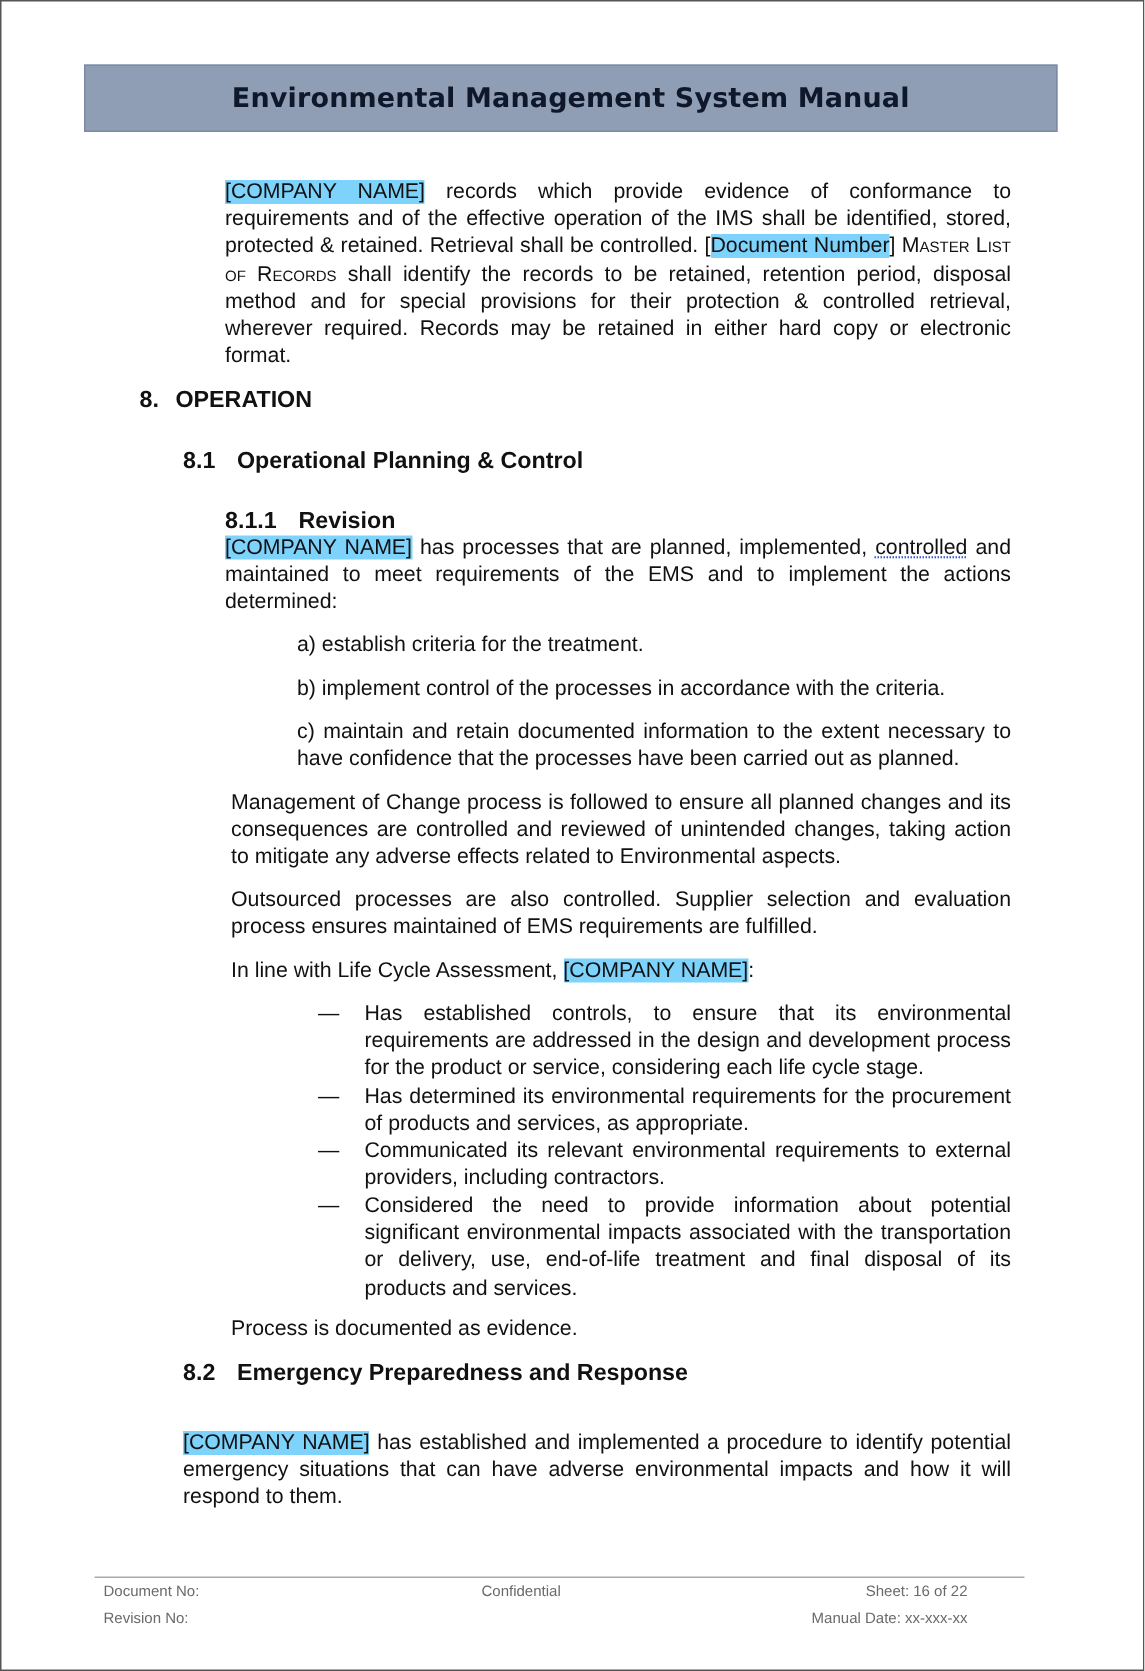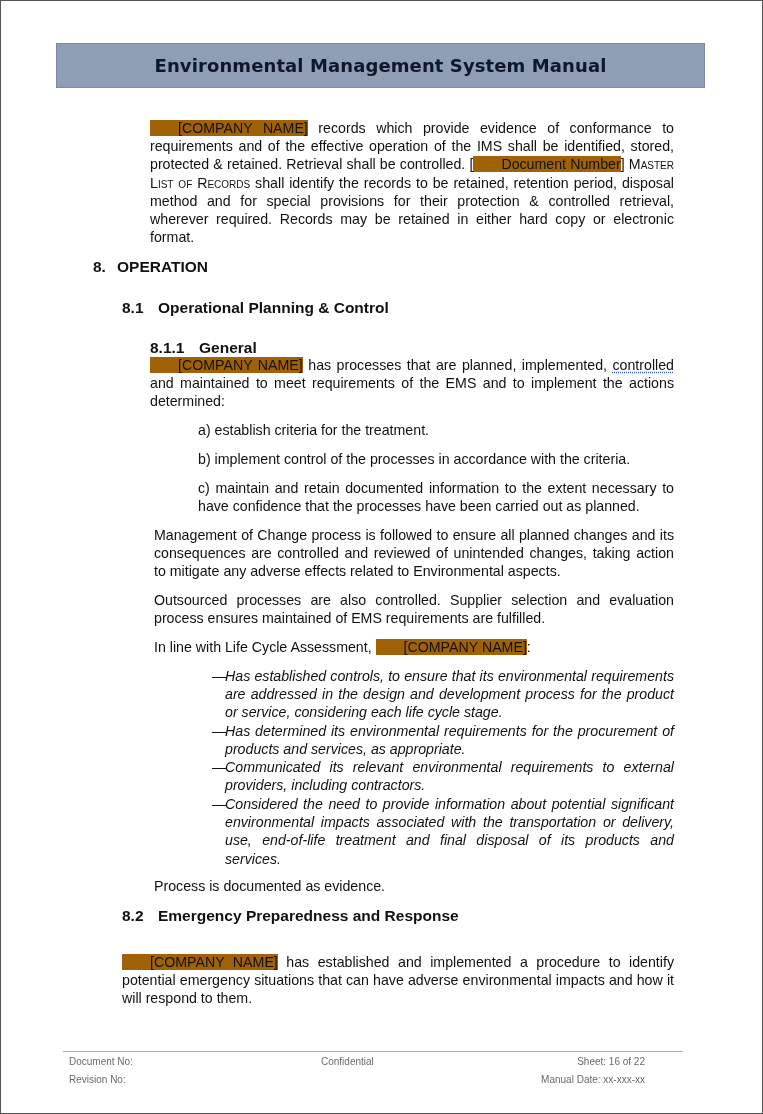--- a/index.html
+++ b/index.html
@@ -17,30 +17,30 @@
     background: #8f9db5; border: 1px solid #7c8aa3;
     display: flex; align-items: center; justify-content: center;
   }
   .header-title {
     color: #0f172a; font-weight: bold; font-size: 18px;
     font-family: "DejaVu Sans", sans-serif; letter-spacing: 0.1px;
   }
   .text {
     position: absolute; font-size: 14.2px; line-height: 18.2px; text-align: justify;
   }
-  .hl { background: #a16207; padding-left: 28px; }
+  .hl { background: #7dd3fc; }
   .sc { font-variant: small-caps; }
   .h1 { position: absolute; font-weight: bold; font-size: 15.5px; }
   .h2 { position: absolute; font-weight: bold; font-size: 15.5px; }
   .h3 { position: absolute; font-weight: bold; font-size: 15.5px; }
   .num { display: inline-block; }
   .squiggle { text-decoration: underline dotted #3a5fcd; text-underline-offset: 2px; }
   .dash-item { position: absolute; left: 212px; width: 462px; font-size: 14.2px; line-height: 18.2px; }
   .dash-item .dash { position: absolute; left: 0; top: 0; }
-  .dash-item .body { margin-left: 13px; text-align: justify; display: block; font-style: italic; }
+  .dash-item .body { margin-left: 31px; text-align: justify; display: block; }
   .footer-rule {
     position: absolute; left: 63px; top: 1051px; width: 620px; height: 1px; background: #aaa;
   }
   .footer-text { position: absolute; font-size: 10px; color: #6a6a6a; }
 </style>
 </head>
 <body>
 
 <div class="page-frame"></div>
 
@@ -54,21 +54,21 @@
 
 <div class="h1" style="left:93px; top:258px;">
   <span class="num" style="width:24px;">8.</span><span>OPERATION</span>
 </div>
 
 <div class="h2" style="left:122px; top:299px;">
   <span class="num" style="width:36px;">8.1</span><span>Operational Planning &amp; Control</span>
 </div>
 
 <div class="h3" style="left:150px; top:339px;">
-  <span class="num" style="width:49px;">8.1.1</span><span>General</span>
+  <span class="num" style="width:49px;">8.1.1</span><span>Revision</span>
 </div>
 
 <div class="text" style="left:150px; top:356px; width:524px;">
   <span class="hl">[COMPANY NAME]</span><span> has processes that are planned, implemented, </span><span class="squiggle">controlled</span><span> and maintained to meet requirements of the EMS and to implement the actions determined:</span>
 </div>
 
 <div class="text" style="left:198px; top:421px; width:476px;">a) establish criteria for the treatment.</div>
 <div class="text" style="left:198px; top:450px; width:476px;">b) implement control of the processes in accordance with the criteria.</div>
 <div class="text" style="left:198px; top:479px; width:476px;">c) maintain and retain documented information to the extent necessary to have confidence that the processes have been carried out as planned.</div>
 

